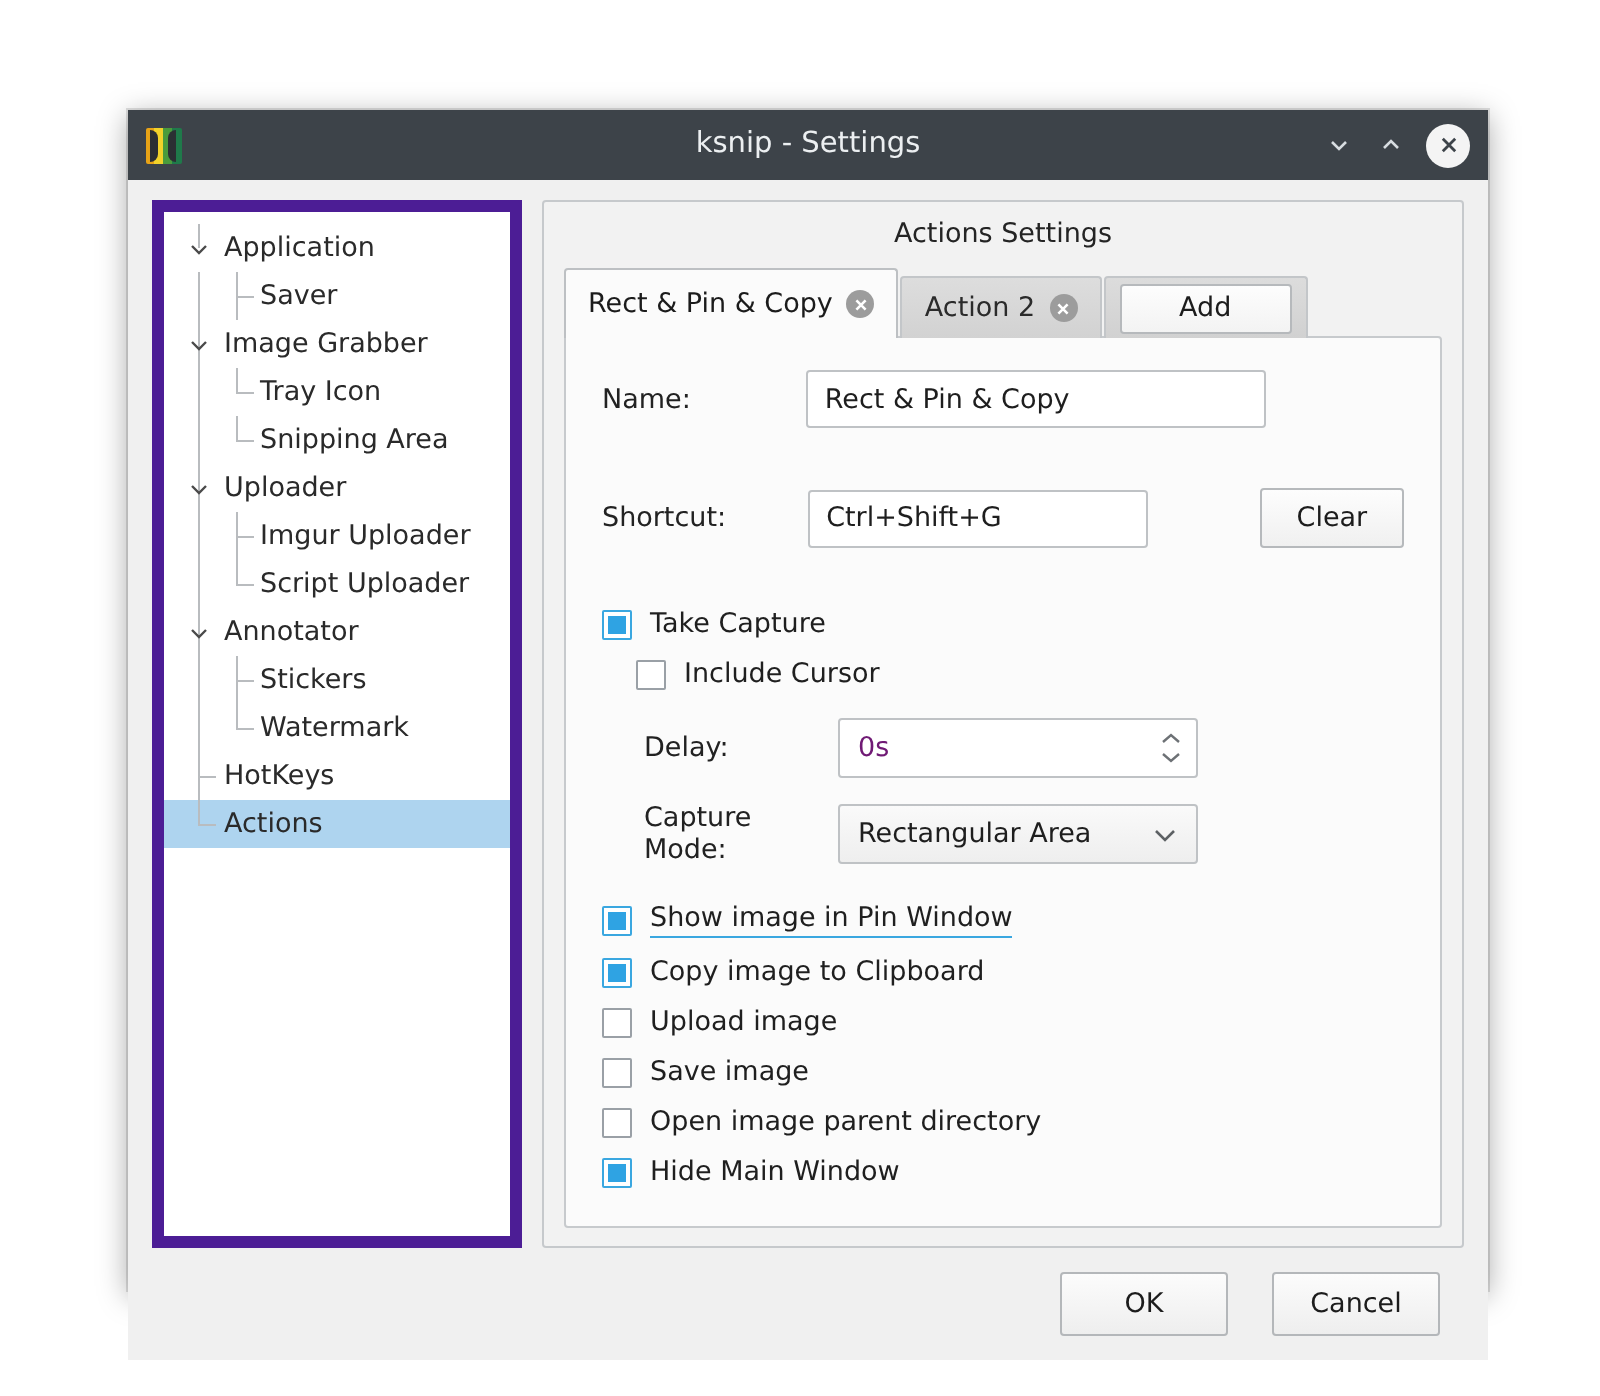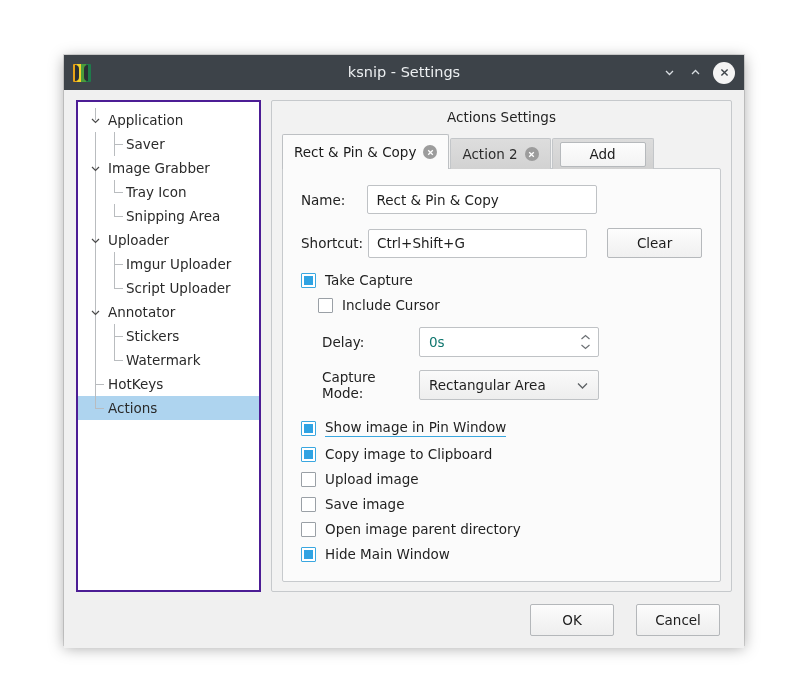--- a/index.html
+++ b/index.html
@@ -103,21 +103,21 @@
     display: flex;
     flex: 1 1 auto;
     gap: 10px;
     min-height: 0;
   }
 
   
   .tree-panel {
     width: 185px;
     background: #ffffff;
-    border: 2px solid #4c1d95;
+    border: 6px solid #4c1d95;
     box-sizing: border-box;
     padding: 6px 0 0 0;
     flex: 0 0 auto;
     overflow: hidden;
   }
   .tree-item {
     position: relative;
     height: 24px;
     display: flex;
     align-items: center;
@@ -270,21 +270,22 @@
     flex: 1 1 auto;
     padding: 16px 18px 10px 18px;
     position: relative;
     top: -1px;
     min-height: 0;
   }
 
   .form-row {
     display: flex;
     align-items: center;
-    margin-bottom: 14px;
+    margin-bottom: 30px;
+    gap: 36px;
   }
   .field-label {
     font-size: 13.5px;
     color: #222222;
     flex: 0 0 auto;
   }
   .text-input {
     height: 29px;
     background: #ffffff;
     border: 1px solid #bfc2c5;
@@ -367,21 +368,21 @@
     height: 30px;
     background: #ffffff;
     border: 1px solid #bfc2c5;
     border-radius: 2px;
     display: flex;
     align-items: center;
     justify-content: space-between;
     padding: 0 7px 0 9px;
     box-sizing: border-box;
     font-size: 13.5px;
-    color: #0f766e;
+    color: #701a75;
   }
   .spin-arrows {
     display: flex;
     flex-direction: column;
     gap: 2px;
     color: #6d7175;
   }
   .combobox {
     width: 180px;
     height: 30px;

